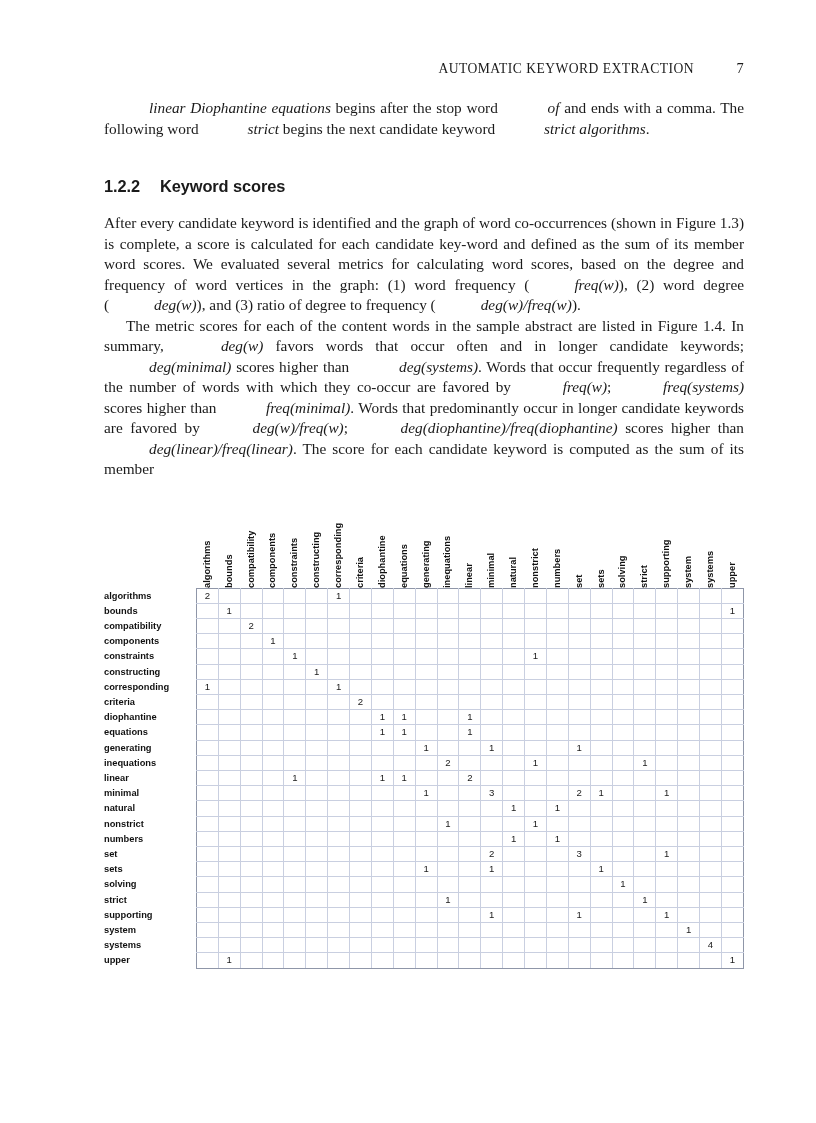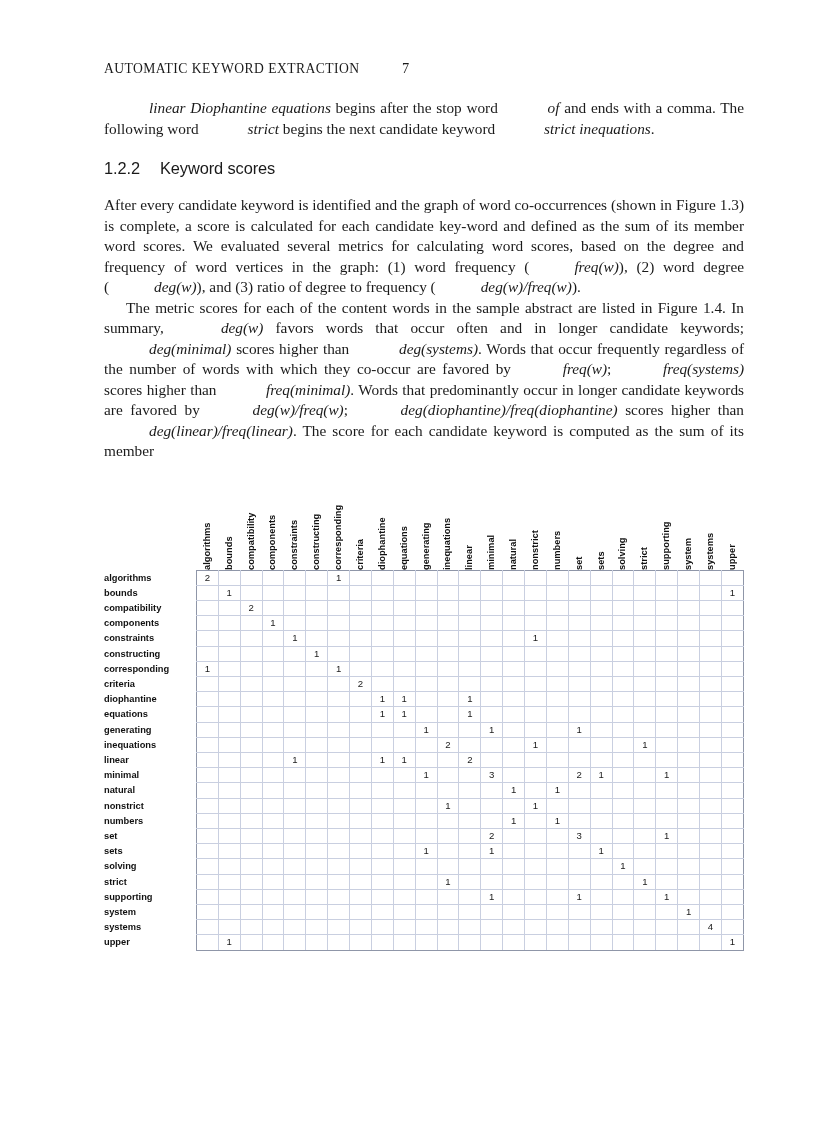--- a/index.html
+++ b/index.html
@@ -23,21 +23,21 @@
   }
   .content {
     position: absolute;
     left: 104px;
     top: 60px;
     width: 640px;
   }
   
   .runhead {
     display: flex;
-    justify-content: flex-start;
+    justify-content: flex-end;
     align-items: baseline;
     font-size: 14.2px;
     letter-spacing: 0.35px;
     margin-bottom: 21px;
     font-variant: small-caps;
   }
   .runhead .rh-title {
     text-transform: uppercase;
     font-size: 13.6px;
     letter-spacing: 0.45px;
@@ -56,22 +56,22 @@
     text-align: justify;
     text-justify: inter-word;
     hyphens: manual;
   }
   p.body.indent { text-indent: 22px; }
   .it { font-style: italic; margin-left: 45px; }
   
   h2.section {
     font-family: "Liberation Sans", sans-serif;
     font-size: 16.4px;
-    font-weight: normal;
-    margin: 20px 0 17px 0;
+    font-weight: bold;
+    margin: 38px 0 17px 0;
     letter-spacing: -0.1px;
   }
   h2.section .num { display: inline-block; width: 56px; }
   
   .figure {
     margin-top: 34px;
     position: relative;
   }
   .matrix-wrap {
     position: relative;
@@ -152,21 +152,21 @@
 <body>
 
 <div class="page">
   <div class="content">
 
     <div class="runhead">
       <span class="rh-title">AUTOMATIC KEYWORD EXTRACTION</span>
       <span class="rh-page">7</span>
     </div>
 
-    <p class="body"><span class="it">linear Diophantine equations</span> begins after the stop word <span class="it">of</span> and ends with a comma. The following word <span class="it">strict</span> begins the next candidate keyword <span class="it">strict inequations</span>.</p>
+    <p class="body"><span class="it">linear Diophantine equations</span> begins after the stop word <span class="it">of</span> and ends with a comma. The following word <span class="it">strict</span> begins the next candidate keyword <span class="it">strict algorithms</span>.</p>
 
     <h2 class="section">
       <span class="num">1.2.2</span><span>Keyword scores</span>
     </h2>
 
     <p class="body">After every candidate keyword is identified and the graph of word co-occurrences (shown in Figure 1.3) is complete, a score is calculated for each candidate key-word and defined as the sum of its member word scores. We evaluated several metrics for calculating word scores, based on the degree and frequency of word vertices in the graph: (1) word frequency (<span class="it">freq(w)</span>), (2) word degree (<span class="it">deg(w)</span>), and (3) ratio of degree to frequency (<span class="it">deg(w)/freq(w)</span>).</p>
     <p class="body indent">The metric scores for each of the content words in the sample abstract are listed in Figure 1.4. In summary, <span class="it">deg(w)</span> favors words that occur often and in longer candidate keywords; <span class="it">deg(minimal)</span> scores higher than <span class="it">deg(systems)</span>. Words that occur frequently regardless of the number of words with which they co-occur are favored by <span class="it">freq(w)</span>; <span class="it">freq(systems)</span> scores higher than <span class="it">freq(minimal)</span>. Words that predominantly occur in longer candidate keywords are favored by <span class="it">deg(w)/freq(w)</span>; <span class="it">deg(diophantine)/freq(diophantine)</span> scores higher than <span class="it">deg(linear)/freq(linear)</span>. The score for each candidate keyword is computed as the sum of its member</p>
 
     <div class="figure">
       <div class="matrix-wrap">

